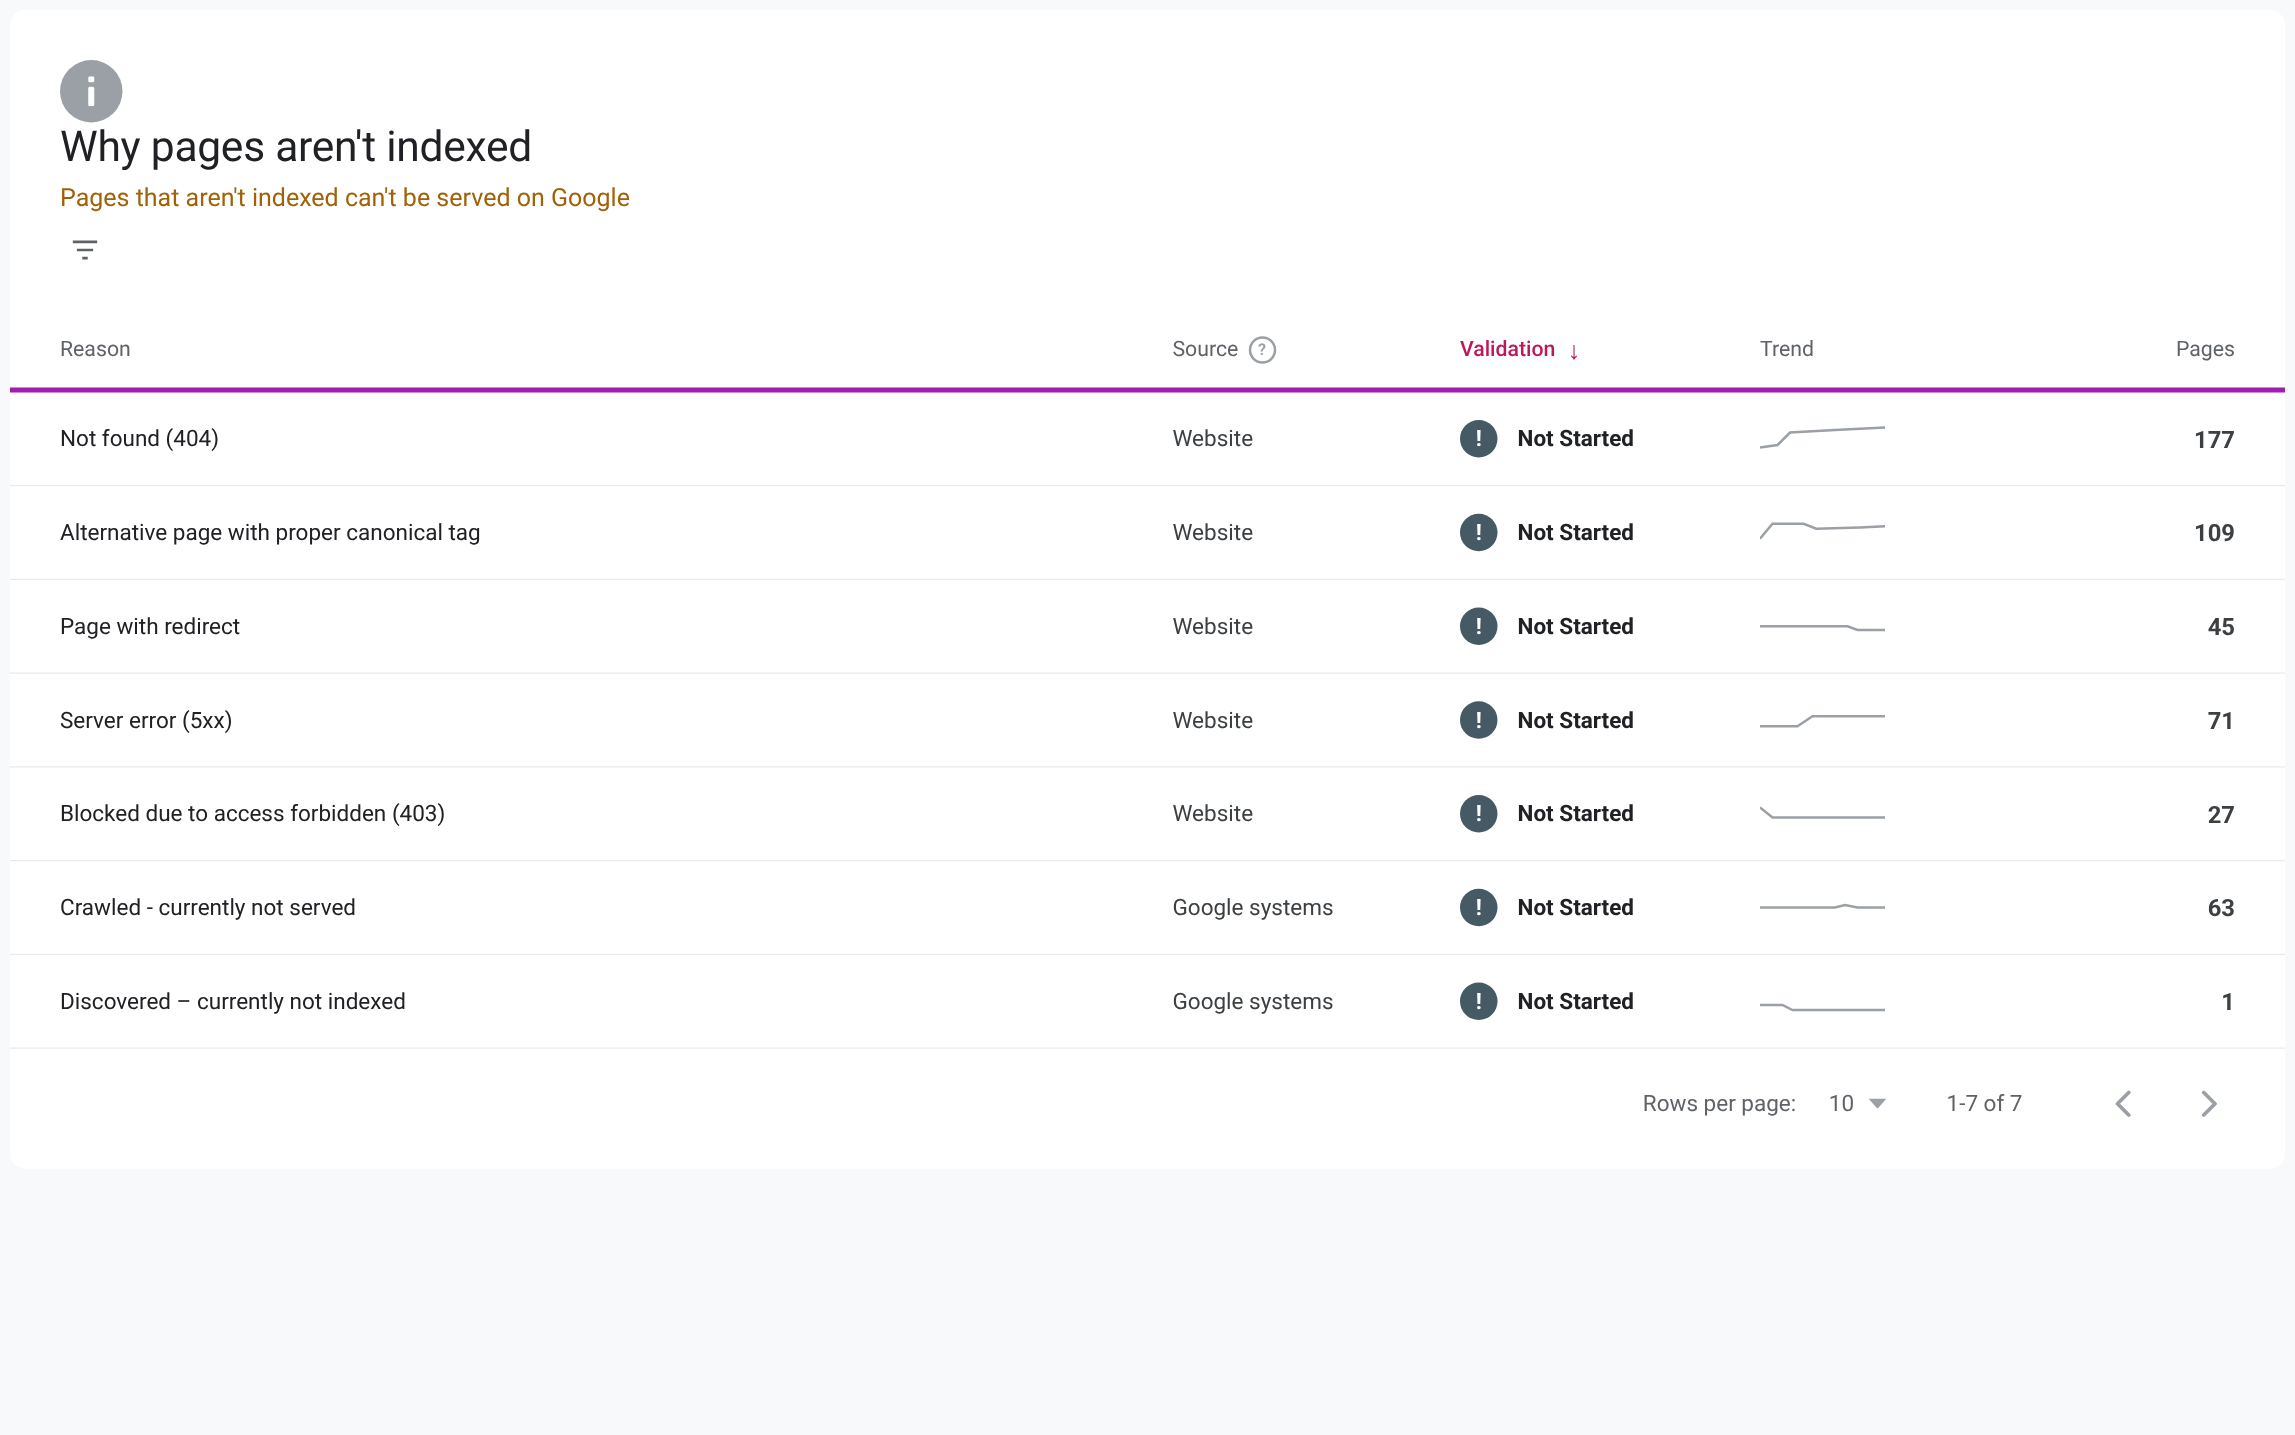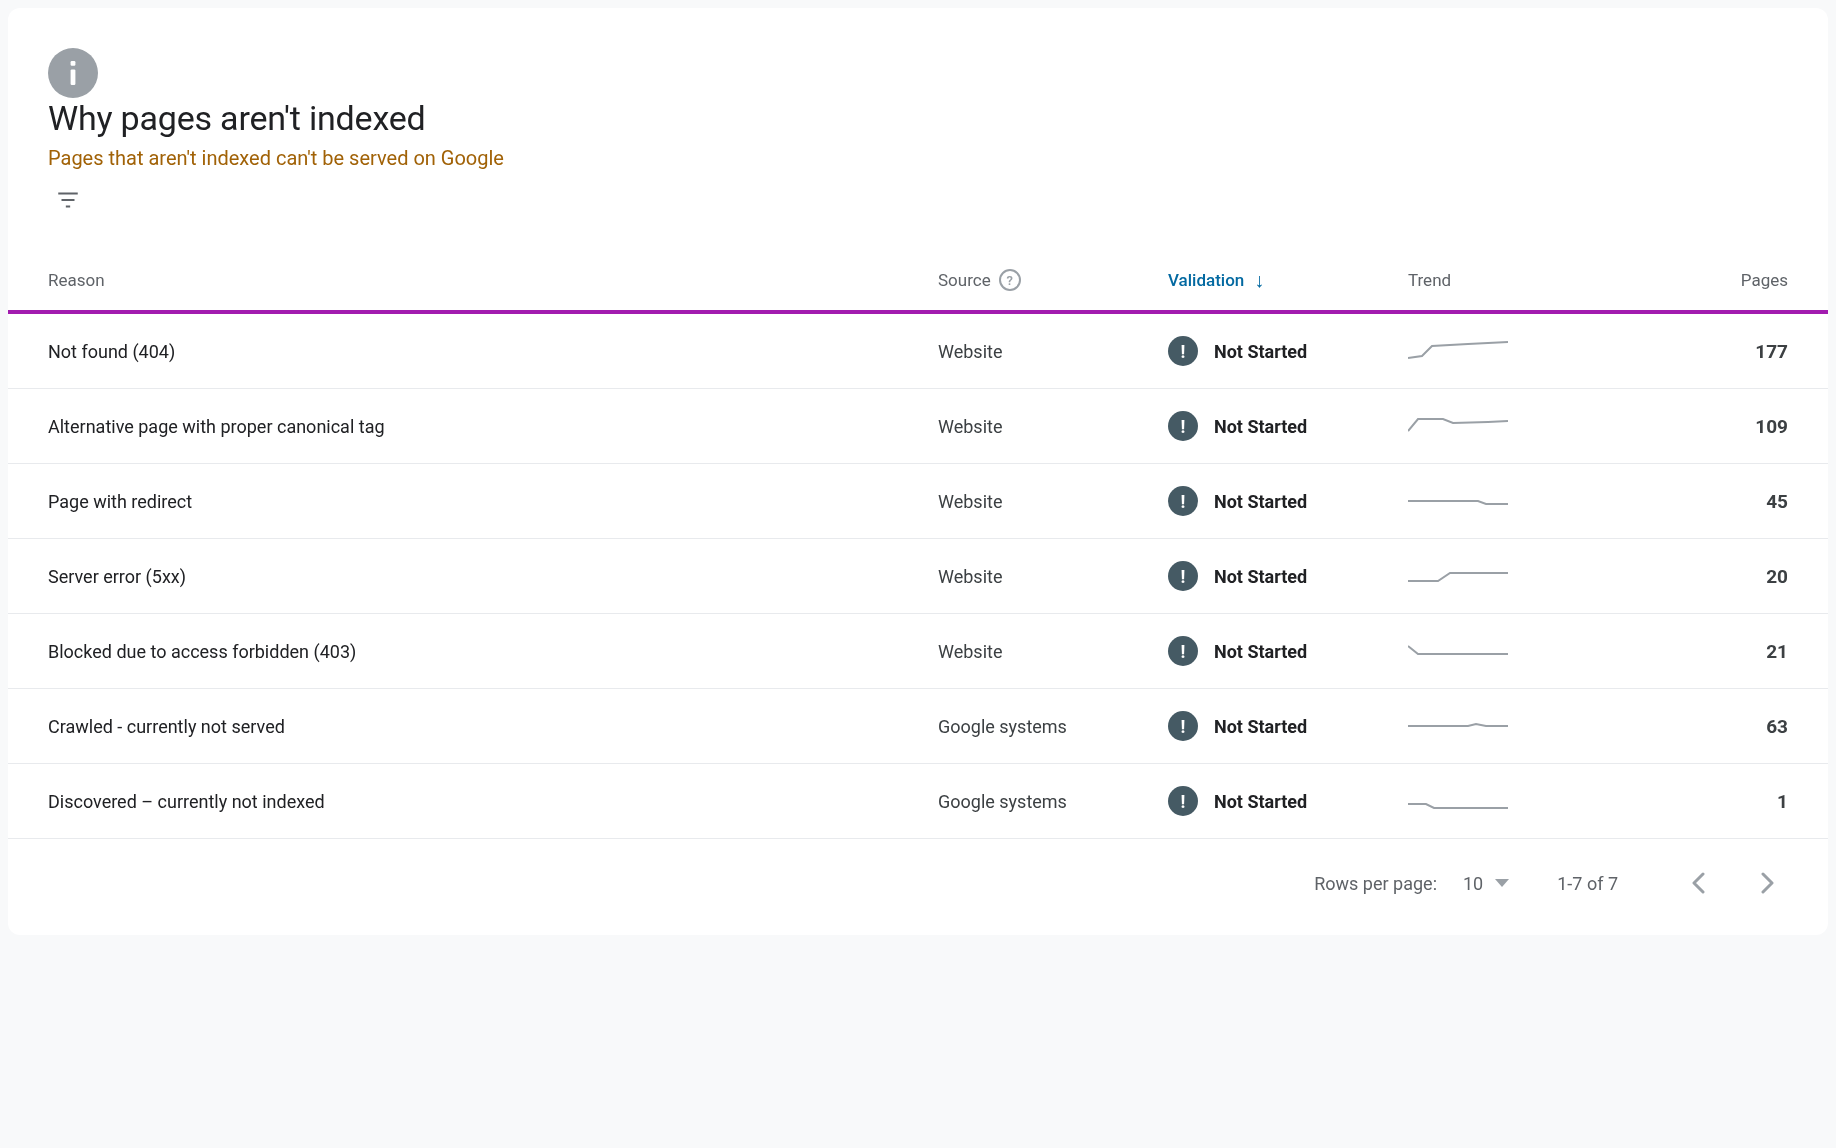--- a/index.html
+++ b/index.html
@@ -86,21 +86,21 @@
   .th.pages, .td.pages { justify-content: flex-end; }
   .td.pages { font-weight: 700; color: #3c4043; font-size: 19px; }
 
   .th.source { gap: 8px; }
   .help-circle {
     width: 22px; height: 22px; border: 2px solid #9aa0a6; border-radius: 50%;
     display: inline-flex; align-items: center; justify-content: center;
     font-size: 13px; color: #9aa0a6; font-weight: 600;
     cursor: pointer;
   }
-  .th.validation { color: #0369a1; font-weight: 500; gap: 10px; }
+  .th.validation { color: #be185d; font-weight: 500; gap: 10px; }
   .sort-arrow { font-size: 20px; }
 
   .val-badge {
     width: 30px; height: 30px; border-radius: 50%;
     background: #455a64;
     display: inline-flex; align-items: center; justify-content: center;
     margin-right: 16px;
     color: #fff; font-weight: 700; font-size: 18px;
   }
   .val-text { font-weight: 700; color: #202124; }
@@ -219,35 +219,35 @@
     <div class="td source">Website</div>
     <div class="td validation">
       <span class="val-badge">!</span>
       <span class="val-text">Not Started</span>
     </div>
     <div class="td trend">
       <svg class="spark" viewBox="0 0 100 30">
               <path d="M0,20 L30,20 L42,12 L100,12"></path>
             </svg>
     </div>
-    <div class="td pages">20</div>
+    <div class="td pages">71</div>
   </div>
         <div class="trow">
     <div class="td reason">Blocked due to access forbidden (403)</div>
     <div class="td source">Website</div>
     <div class="td validation">
       <span class="val-badge">!</span>
       <span class="val-text">Not Started</span>
     </div>
     <div class="td trend">
       <svg class="spark" viewBox="0 0 100 30">
               <path d="M0,10 L10,18 L60,18 L100,18"></path>
             </svg>
     </div>
-    <div class="td pages">21</div>
+    <div class="td pages">27</div>
   </div>
         <div class="trow">
     <div class="td reason">Crawled - currently not served</div>
     <div class="td source">Google systems</div>
     <div class="td validation">
       <span class="val-badge">!</span>
       <span class="val-text">Not Started</span>
     </div>
     <div class="td trend">
       <svg class="spark" viewBox="0 0 100 30">

